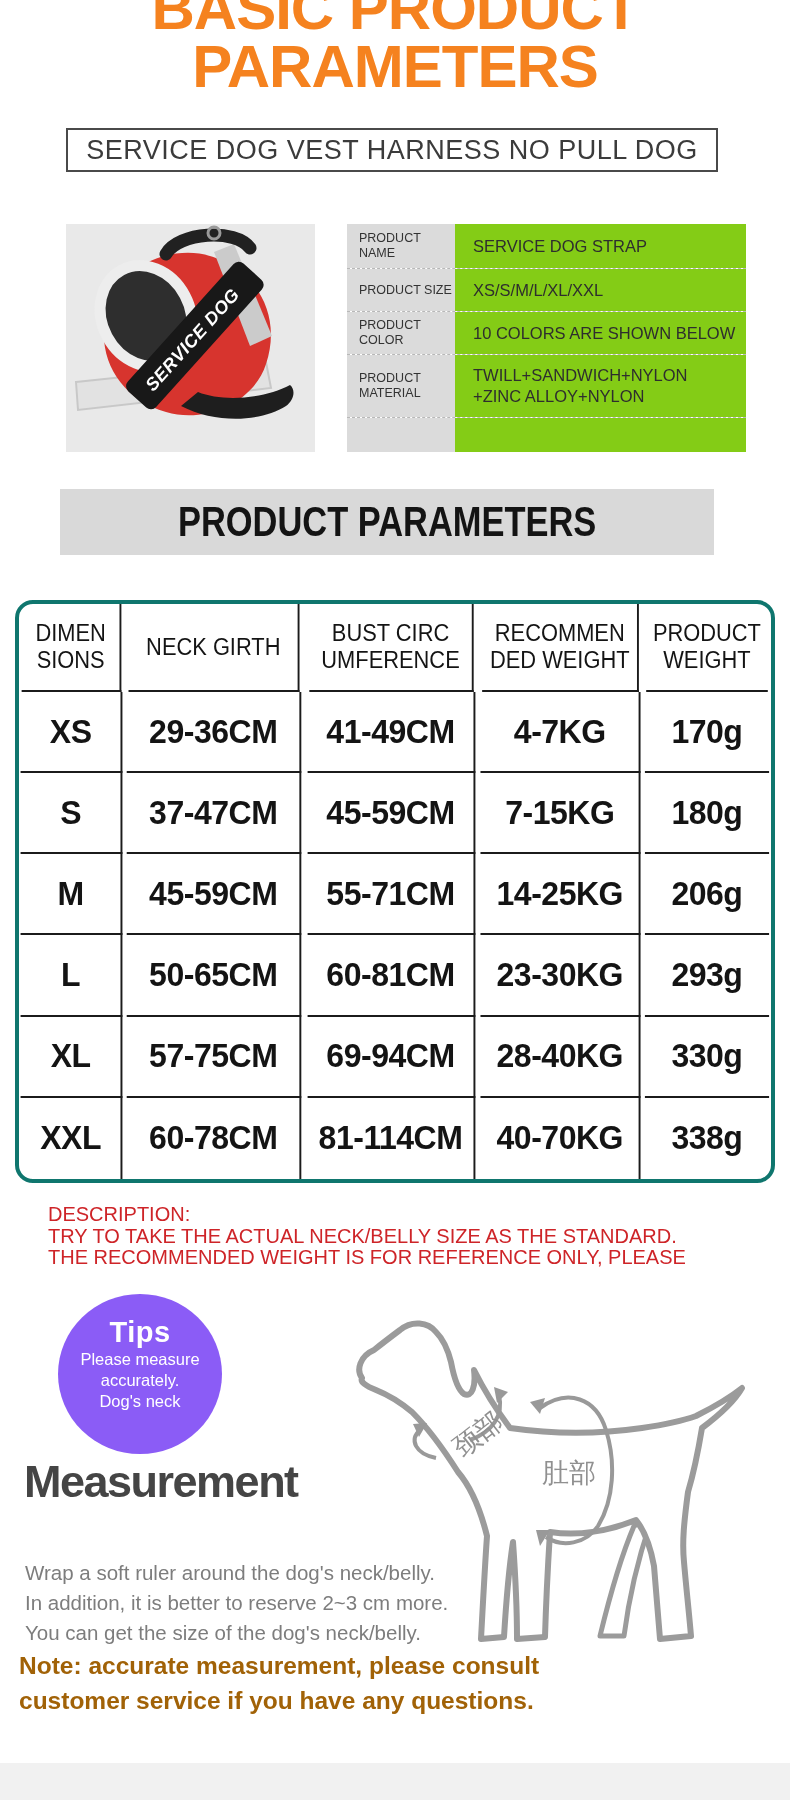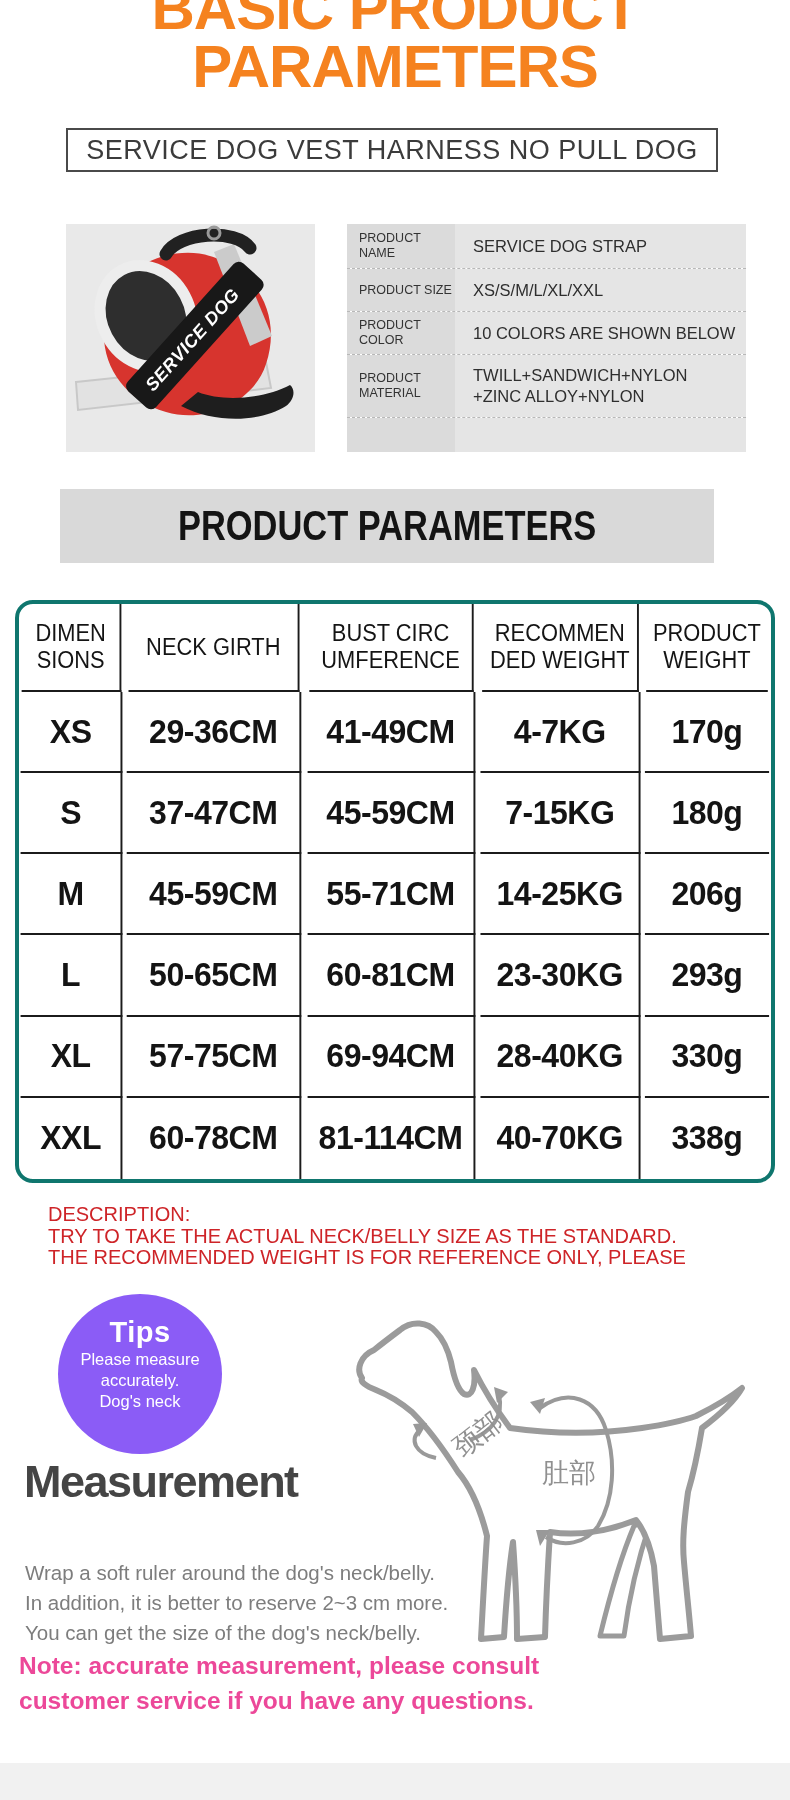--- a/index.html
+++ b/index.html
@@ -16,26 +16,26 @@
 
   
   #photo{left:66px;top:224px;width:249px;height:228px;background:#E9E9E9;}
 
   
   #spec{left:319px;top:224px;width:399px;height:228px;display:flex;flex-direction:column;padding-left:28px;}
   .spec-row{display:flex;border-bottom:1px dashed #b8b8b8;}
   .spec-row:last-child{border-bottom:none;flex:1;}
   .spec-label{width:108px;background:#DBDBDB;display:flex;align-items:center;padding-left:12px;
       font-size:12.5px;color:#333;box-sizing:border-box;line-height:15px;}
-  .spec-value{flex:1;background:#e5e5e5;display:flex;align-items:center;padding-left:18px;
+  .spec-value{flex:1;background:#84cc16;display:flex;align-items:center;padding-left:18px;
       font-size:16.5px;color:#2e2e2e;white-space:pre-line;line-height:21px;}
   .h44{height:44px}.h42{height:42px}.h62{height:62px}
 
   
-  #banner{left:60px;top:489px;width:654px;height:74px;background:#D9D9D9;
+  #banner{left:60px;top:489px;width:654px;height:66px;background:#D9D9D9;
       display:flex;align-items:center;justify-content:center;}
   #banner span{font-size:42px;color:#141414;font-weight:bold;transform:scaleX(.82);letter-spacing:0;}
 
   
   #size-table{left:15px;top:600px;width:760px;height:583px;border:4px solid #0f766e;border-radius:18px;
       box-sizing:border-box;overflow:hidden;display:grid;background:#fff;
       grid-template-columns:14% 24% 23% 22% 17%;grid-template-rows:88px repeat(6,1fr);}
   .st-cell{border-right:2px solid #1b1b1b;border-bottom:2px solid #1b1b1b;
       display:flex;align-items:center;justify-content:center;text-align:center;color:#141414;}
   .st-cell.last-col{border-right:none;}
@@ -51,21 +51,21 @@
       color:#fff;text-align:center;}
   #tips .tips-title{margin-top:22px;font-size:29px;font-weight:bold;letter-spacing:.5px;}
   #tips .tips-line{font-size:16.5px;line-height:21px;}
 
   
   #measure-head{left:24px;top:1462px;font-size:45px;font-weight:bold;color:#454545;
       line-height:40px;letter-spacing:-1.5px;}
   #measure-body{left:25px;top:1558px;font-size:20.5px;line-height:30px;color:#7d7d7d;}
 
   
-  #note{left:19px;top:1648px;font-size:24.5px;font-weight:bold;color:#ec4899;line-height:35px;}
+  #note{left:19px;top:1648px;font-size:24.5px;font-weight:bold;color:#a16207;line-height:35px;}
 
   
   #footer-band{left:0;top:1763px;width:790px;height:37px;background:#F1F1F1;}
 
   #dog-diagram{left:300px;top:1140px;width:460px;height:520px;}
 </style>
 </head>
 <body>
 
 <div id="page">

